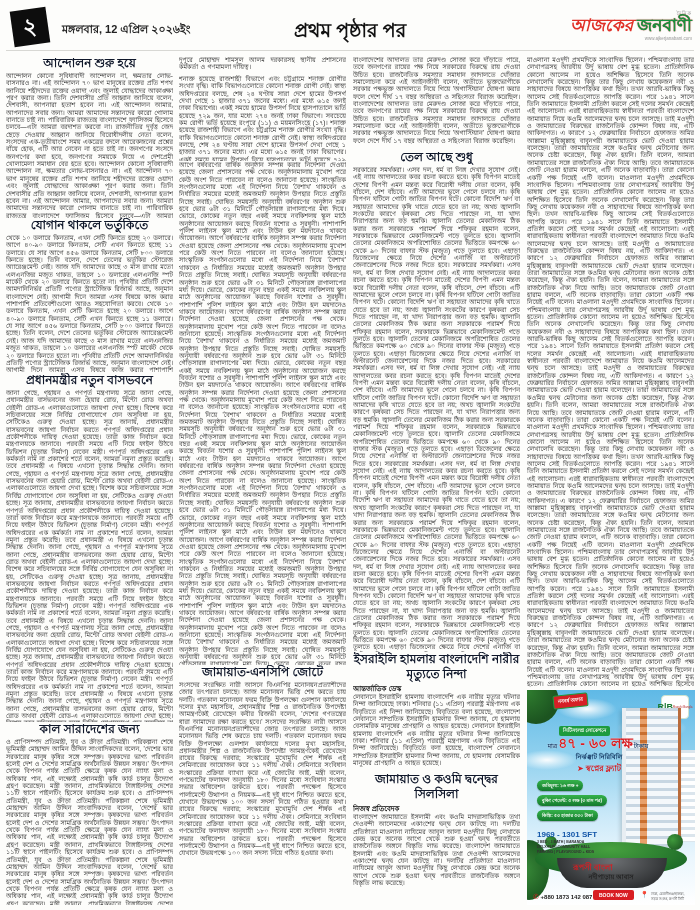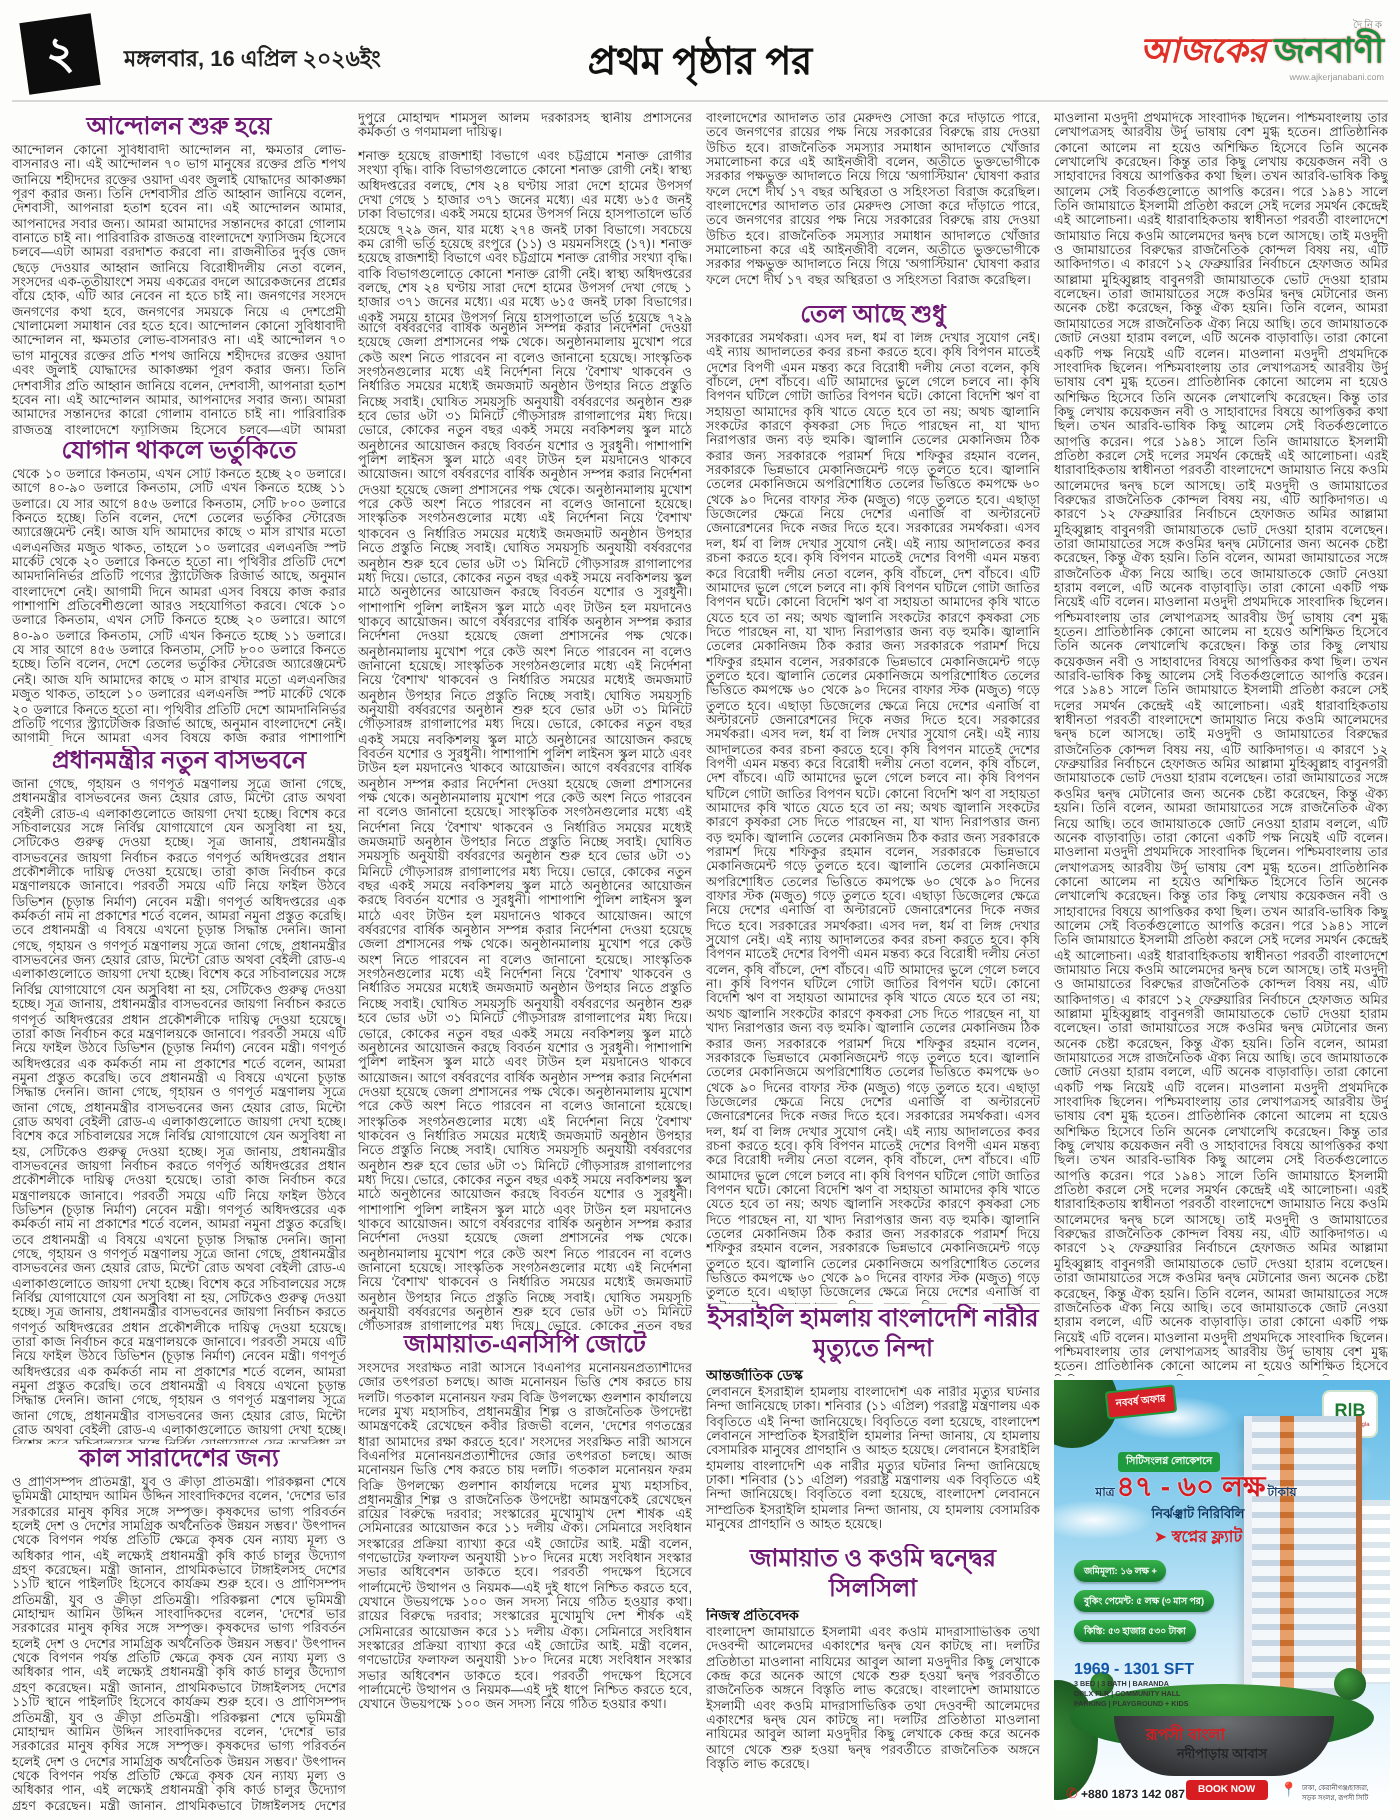--- a/index.html
+++ b/index.html
@@ -15,32 +15,32 @@
   .logo{position:absolute;right:2px;top:2px;width:150px;text-align:right;}
   .logo .tag{font-size:5px;color:#888;display:block;line-height:6px;letter-spacing:1px;}
   .logo .main{font-size:17px;font-weight:bold;line-height:20px;white-space:nowrap;}
   .logo .w1{color:#e03128;font-style:italic;margin-right:4px;}
   .logo .w2{color:#18923f;text-shadow:0 0 1px #c42222;}
   .logo .url{font-size:4.5px;color:#999;display:block;line-height:6px;}
 
   
   .col{position:absolute;top:56px;height:849px;width:167px;overflow:hidden;}
   .c1{left:6px;} .c2{left:179px;} .c3{left:353px;} .c4{left:527px;}
-  .art-head{font-size:12px;font-weight:bold;text-align:center;color:#701a75;line-height:15px;height:16px;overflow:hidden;white-space:nowrap;}
+  .art-head{font-size:12px;font-weight:bold;text-align:center;color:#0f172a;line-height:15px;height:16px;overflow:hidden;white-space:nowrap;}
   .art-head.two{white-space:normal;height:32px;line-height:15px;}
   .byline{font-size:7px;font-weight:bold;height:9px;line-height:9px;color:#111;overflow:hidden;}
   .art-body{font-size:6.4px;line-height:7.35px;text-align:justify;color:#242424;overflow:hidden;word-spacing:0.5px;}
 
   
   .ad{position:absolute;left:527px;top:690px;width:168px;height:215px;overflow:hidden;
       background:linear-gradient(180deg,#5fb9e6 0%,#8fd0ee 30%,#cdeaf9 60%,#eaf6fd 78%,#ffffff 100%);}
   .cloud{position:absolute;background:radial-gradient(ellipse at center,rgba(255,255,255,.95),rgba(255,255,255,0) 70%);border-radius:50%;}
   .foliage{position:absolute;left:-14px;top:-12px;width:46px;height:46px;background:radial-gradient(circle at 30% 30%,#2f7d2f,#1c5420 70%);border-radius:50%;}
   .foliage2{position:absolute;left:-18px;top:150px;width:40px;height:60px;background:radial-gradient(circle at 30% 50%,#3b8f3b,#1d5b22 75%);border-radius:50%;}
-  .ad-logo{position:absolute;right:6px;top:5px;width:26px;height:22px;background:#fff;border-radius:4px;border:1px solid #cfe3cf;display:flex;flex-direction:column;align-items:center;justify-content:center;}
+  .ad-logo{position:absolute;right:6px;top:5px;width:26px;height:22px;background:#fff;border-radius:4px;border:1px solid #cfe3cf;display:flex;align-items:center;justify-content:center;}
   .ad-logo .rb{font-size:9px;font-weight:bold;color:#1d7a33;line-height:9px;}
   .ad-logo .nm{font-size:3px;color:#b33;line-height:4px;white-space:nowrap;}
   .offer-badge{position:absolute;left:26px;top:4px;background:#d61f26;color:#fff;font-size:5px;font-weight:bold;padding:2px 4px;border-radius:2px;transform:rotate(-6deg);border:1px solid #1d9b3e;}
   .bldg{position:absolute;right:14px;top:18px;width:52px;height:138px;background:
       repeating-linear-gradient(180deg,#c7d6e2 0 3px,#f4f8fb 3px 8px);
       border-left:4px solid #e8eef3;border-right:3px solid #b86b3c;box-shadow:-2px 2px 4px rgba(0,0,0,.15);}
   .bldg:before{content:"";position:absolute;left:14px;top:0;width:7px;height:100%;background:repeating-linear-gradient(180deg,#c96f2f 0 3px,#e8a06a 3px 8px);}
   .bldg2{position:absolute;right:0px;top:60px;width:18px;height:92px;background:repeating-linear-gradient(180deg,#dbe5ec 0 3px,#ffffff 3px 7px);}
   .island{position:absolute;left:8px;top:152px;width:152px;height:34px;background:radial-gradient(ellipse at 50% 20%,#46a13f,#1d6b28 80%);border-radius:50%;}
   .rock{position:absolute;left:30px;top:168px;width:110px;height:30px;background:radial-gradient(ellipse at 50% 10%,#6c6f72,#2f3133 75%);border-radius:0 0 55px 55px;}
@@ -66,21 +66,21 @@
 </style>
 </head>
 <body>
 
 <div class="page">
 
   <div class="masthead">
     <div class="pagenum-box">
       <span>২</span>
     </div>
-    <div class="date-line">মঙ্গলবার, 16 এপ্রিল ২০২৬ইং</div>
+    <div class="date-line">মঙ্গলবার, 12 এপ্রিল ২০২৬ইং</div>
     <div class="section-title">প্রথম পৃষ্ঠার পর</div>
     <div class="logo">
       <span class="tag">দৈনিক</span>
       <span class="main"><span class="w1">আজকের</span><span class="w2">জনবাণী</span></span>
       <span class="url">www.ajkerjanabani.com</span>
     </div>
   </div>
 
   <div class="col c1">
     <div class="art-head">আন্দোলন শুরু হয়ে</div>

